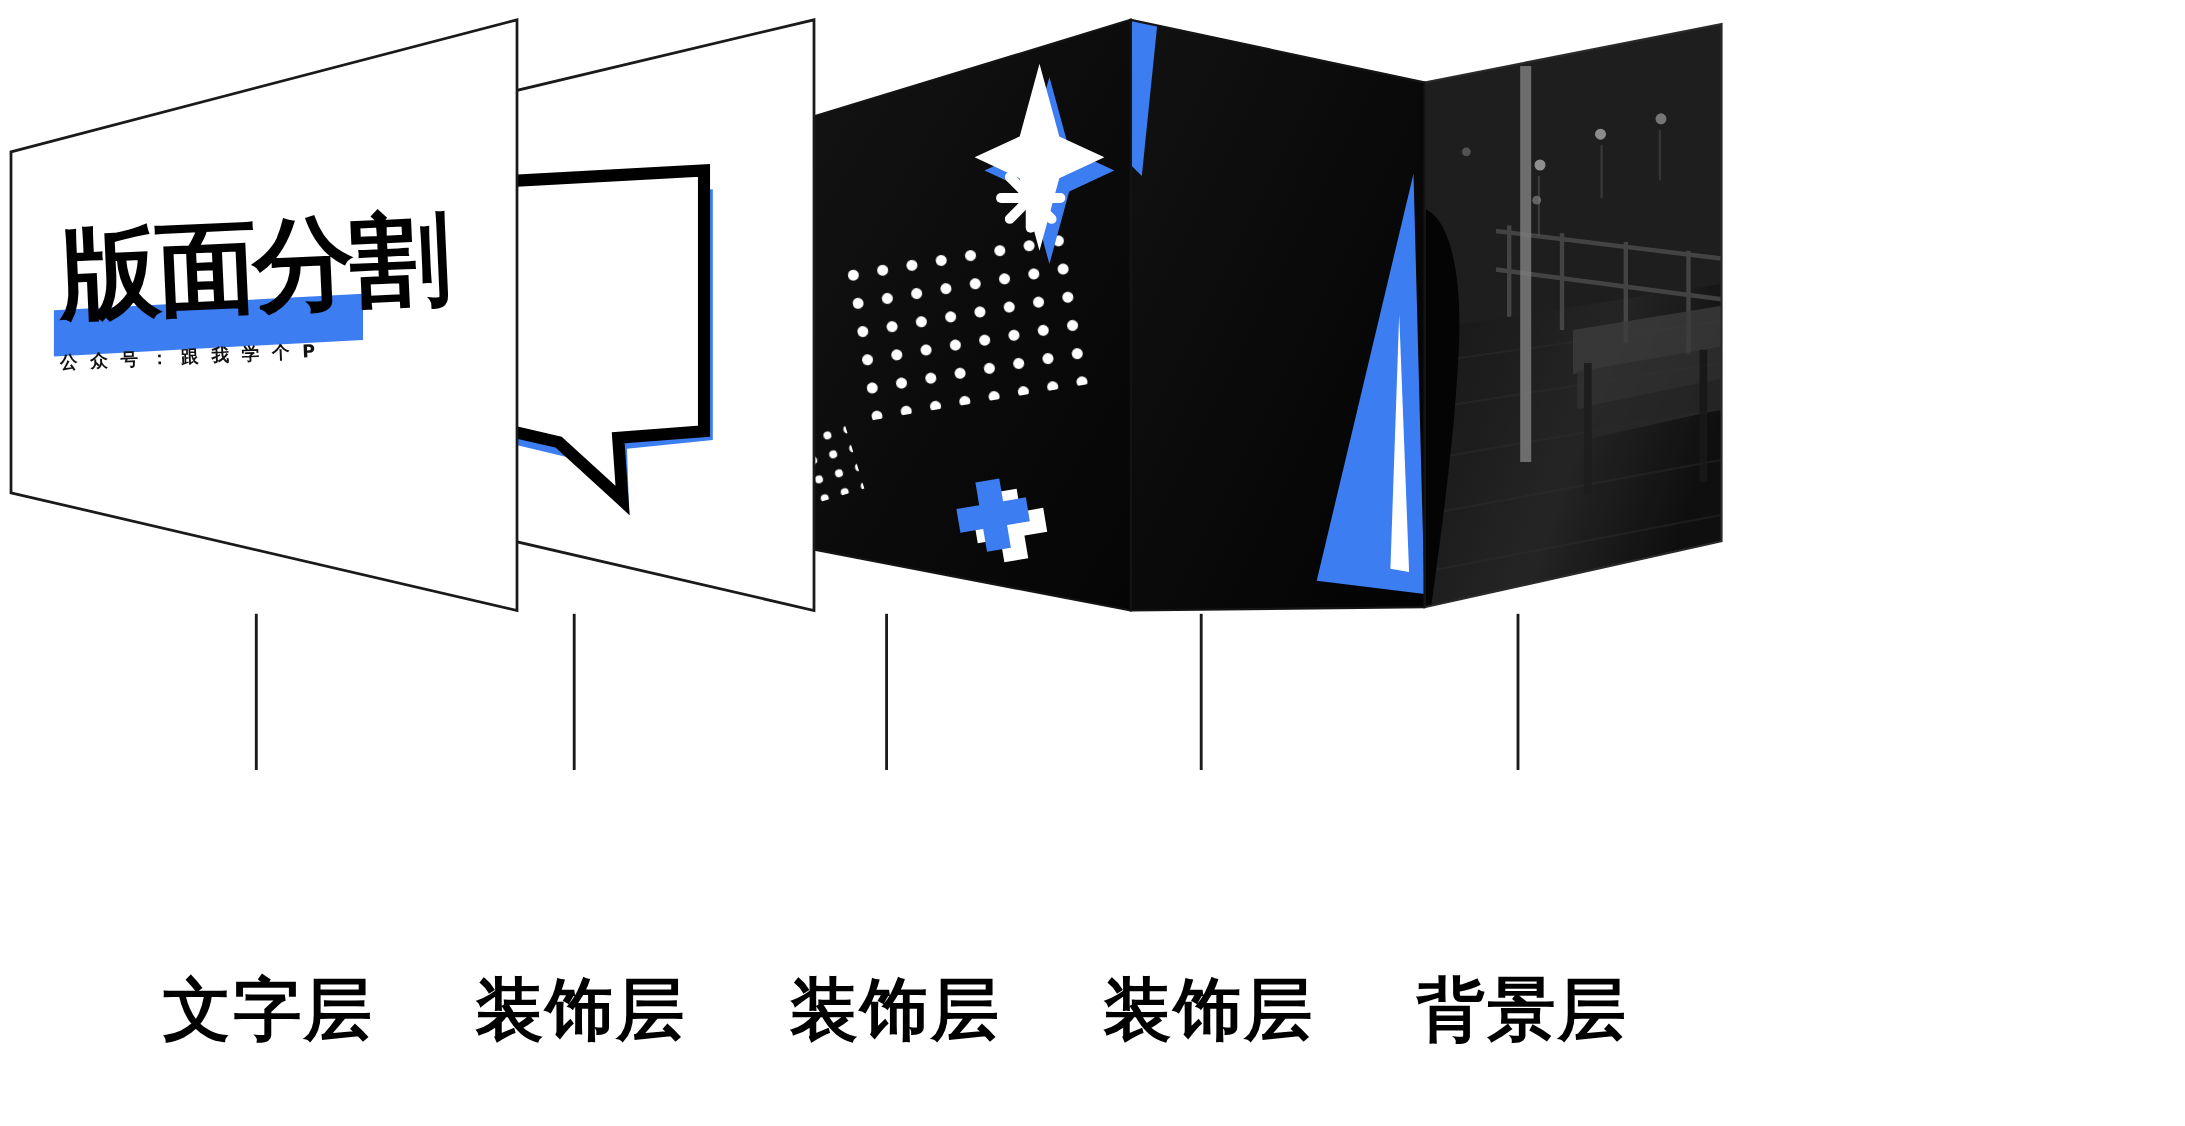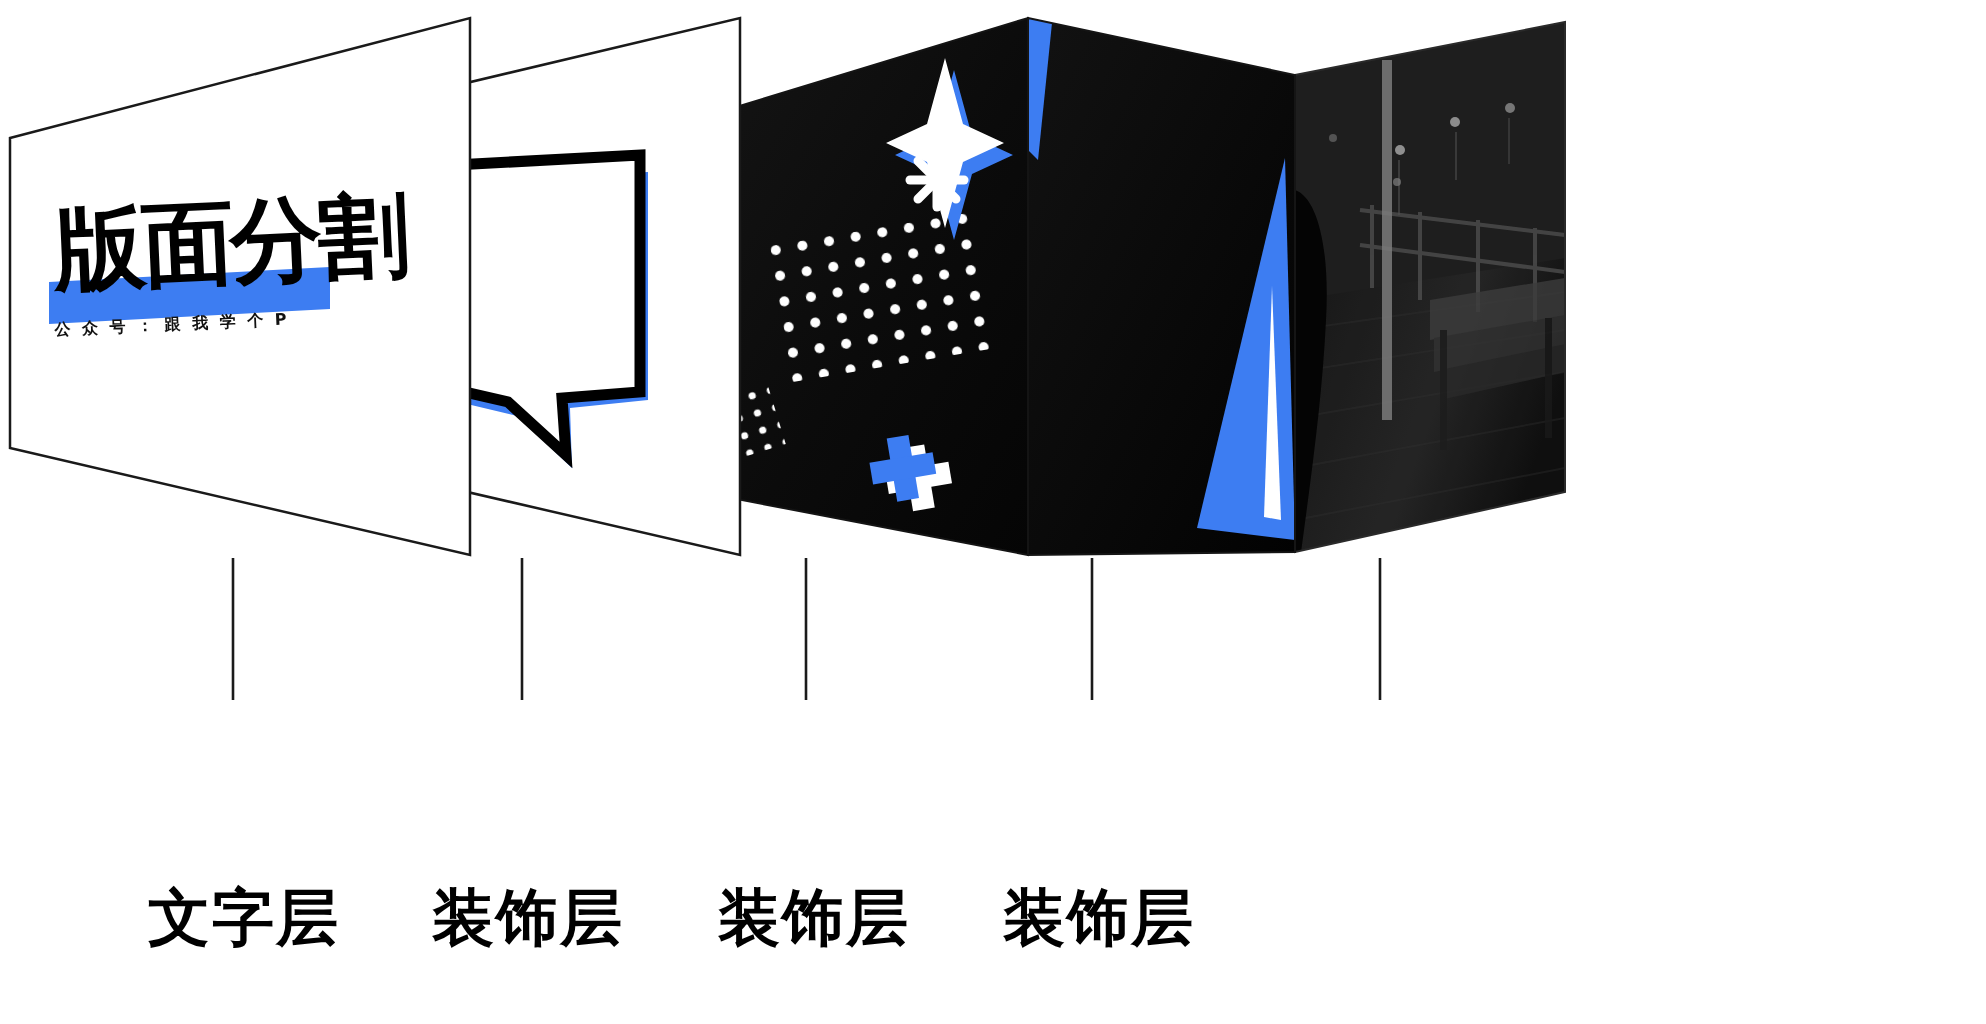--- a/index.html
+++ b/index.html
@@ -211,15 +211,16 @@
 
   <div style="position:absolute;left:54px;top:320px;width:420px;transform:rotate(-2.6deg);transform-origin:left top;">
     <div style="font-family:'DejaVu Sans','Liberation Sans',sans-serif;font-weight:bold;font-size:16px;letter-spacing:3px;color:#111;white-space:nowrap;">公 众 号 ： 跟 我 学 个 P</div>
   </div>
 
   <div class="lbl-row">
     <div class="layer-label l0">文字层</div>
     <div class="layer-label l1">装饰层</div>
     <div class="layer-label l2">装饰层</div>
     <div class="layer-label l3">装饰层</div>
+    <div class="layer-label l4">背景层</div>
   </div>
 
 </div>
 
 </body></html>

